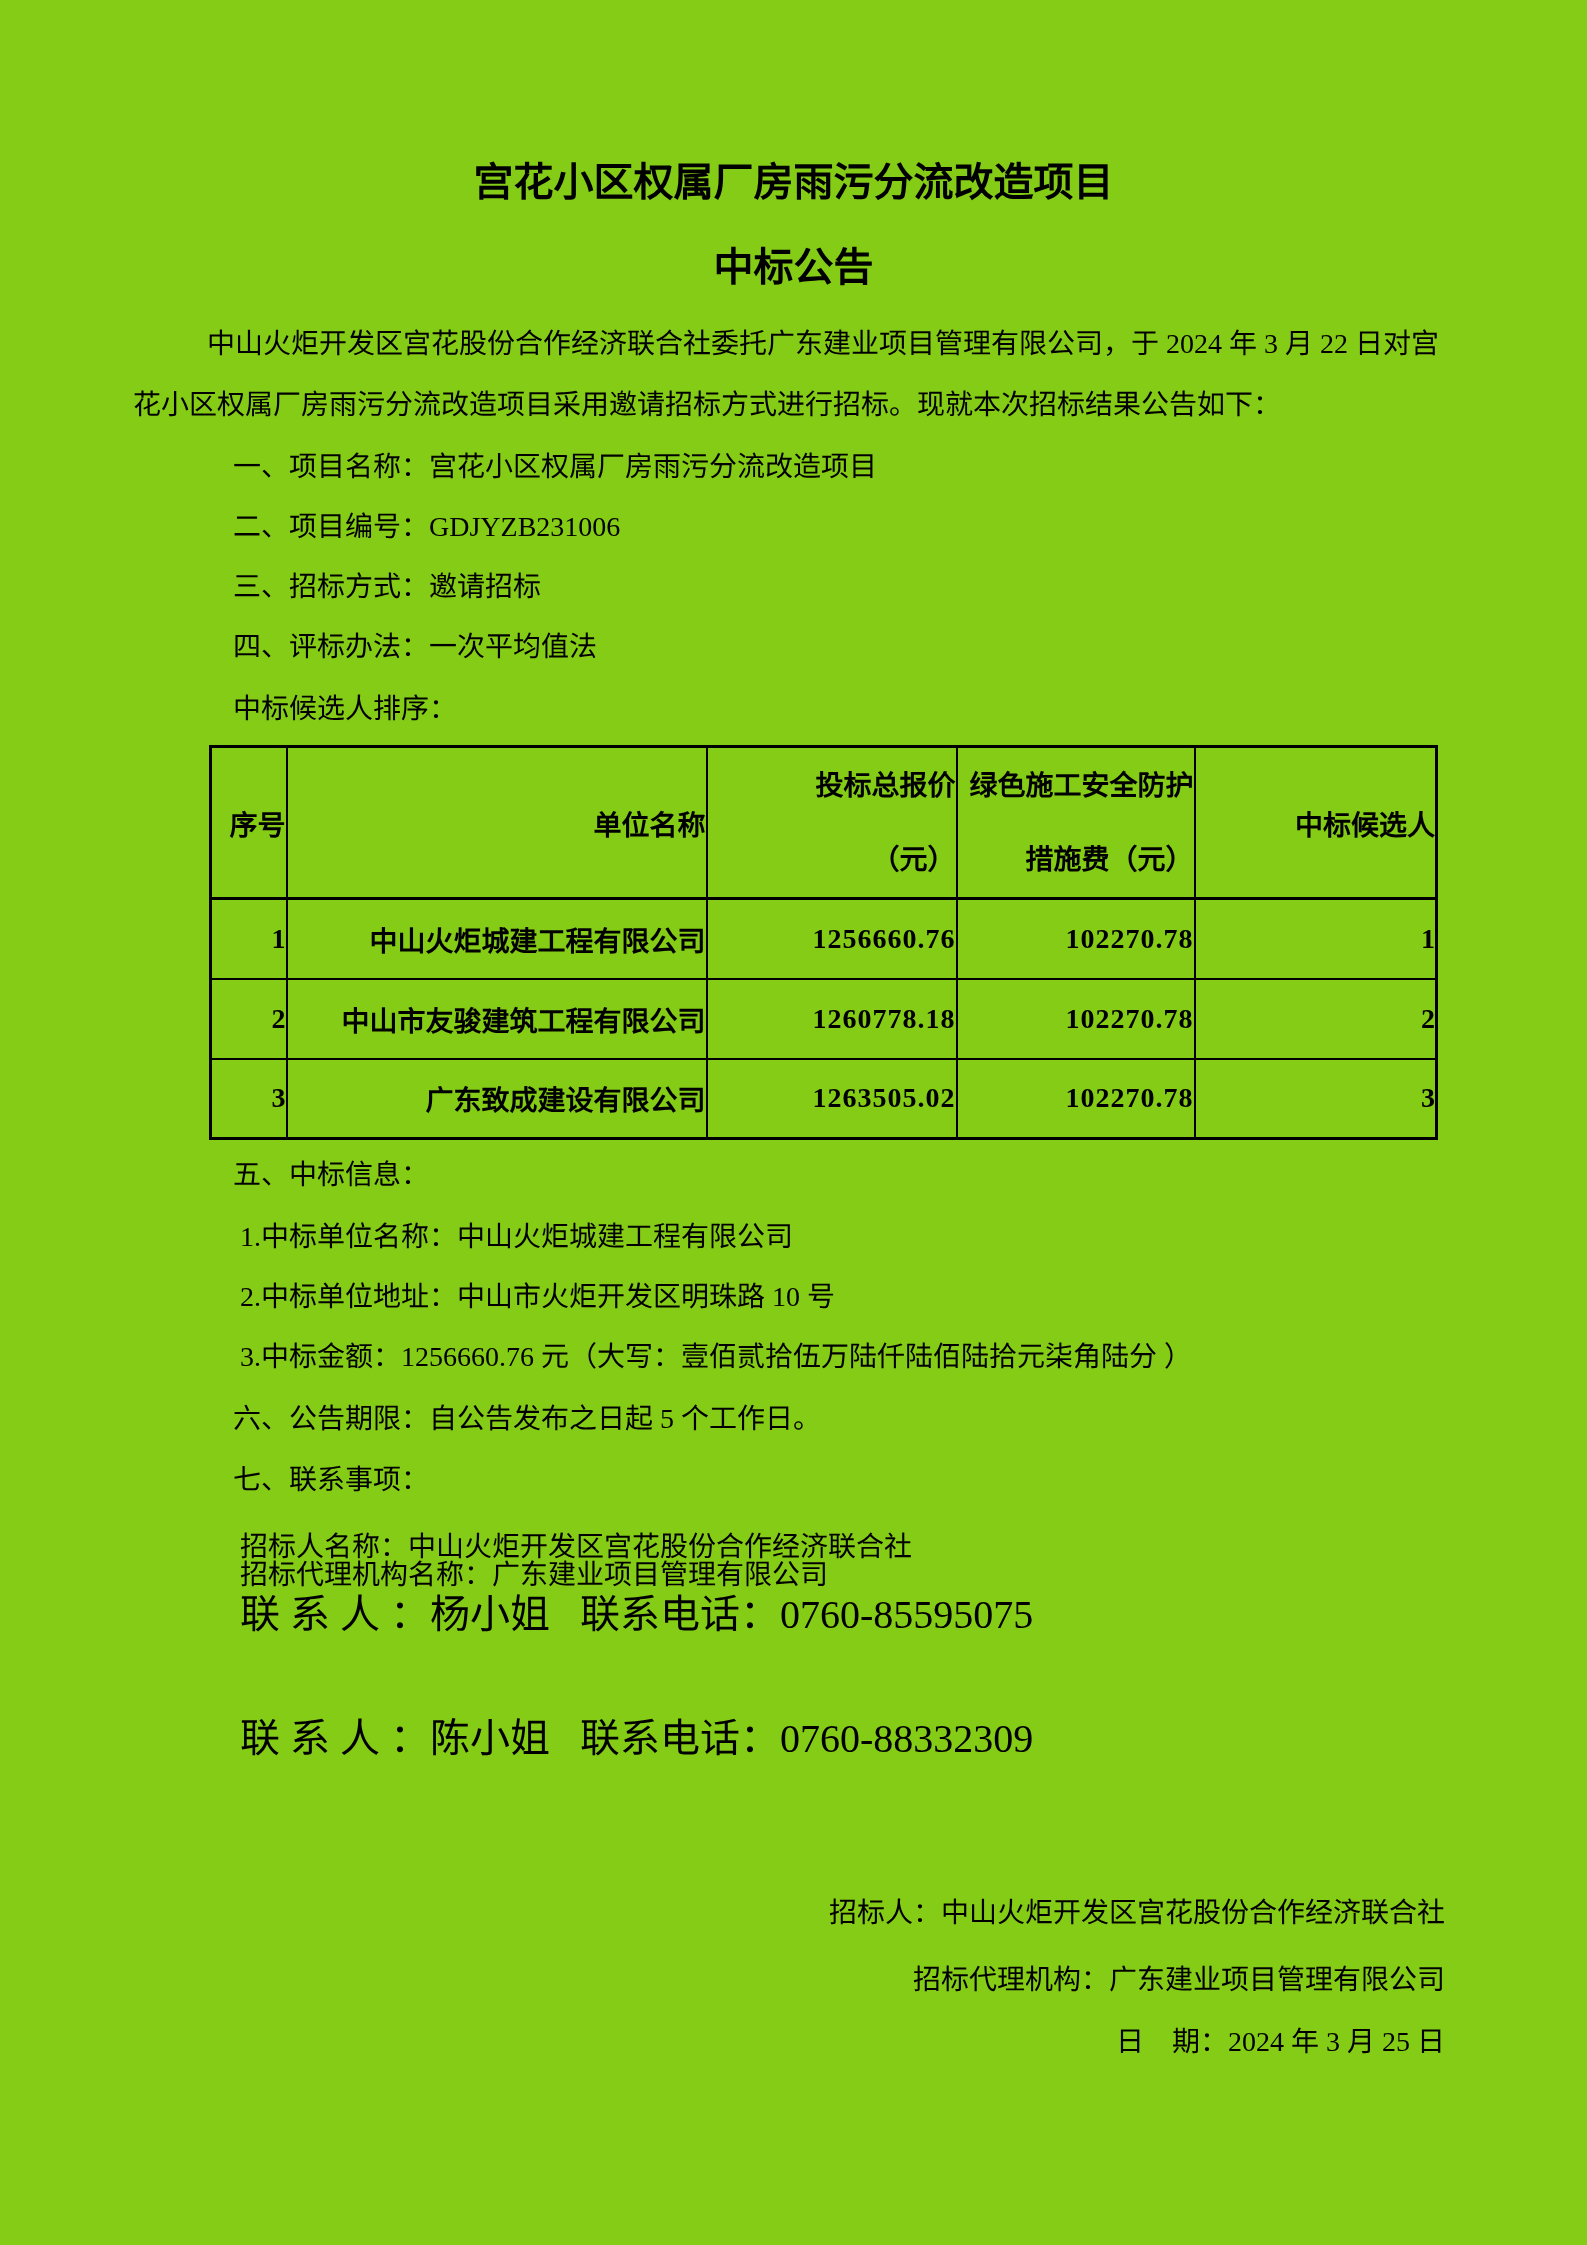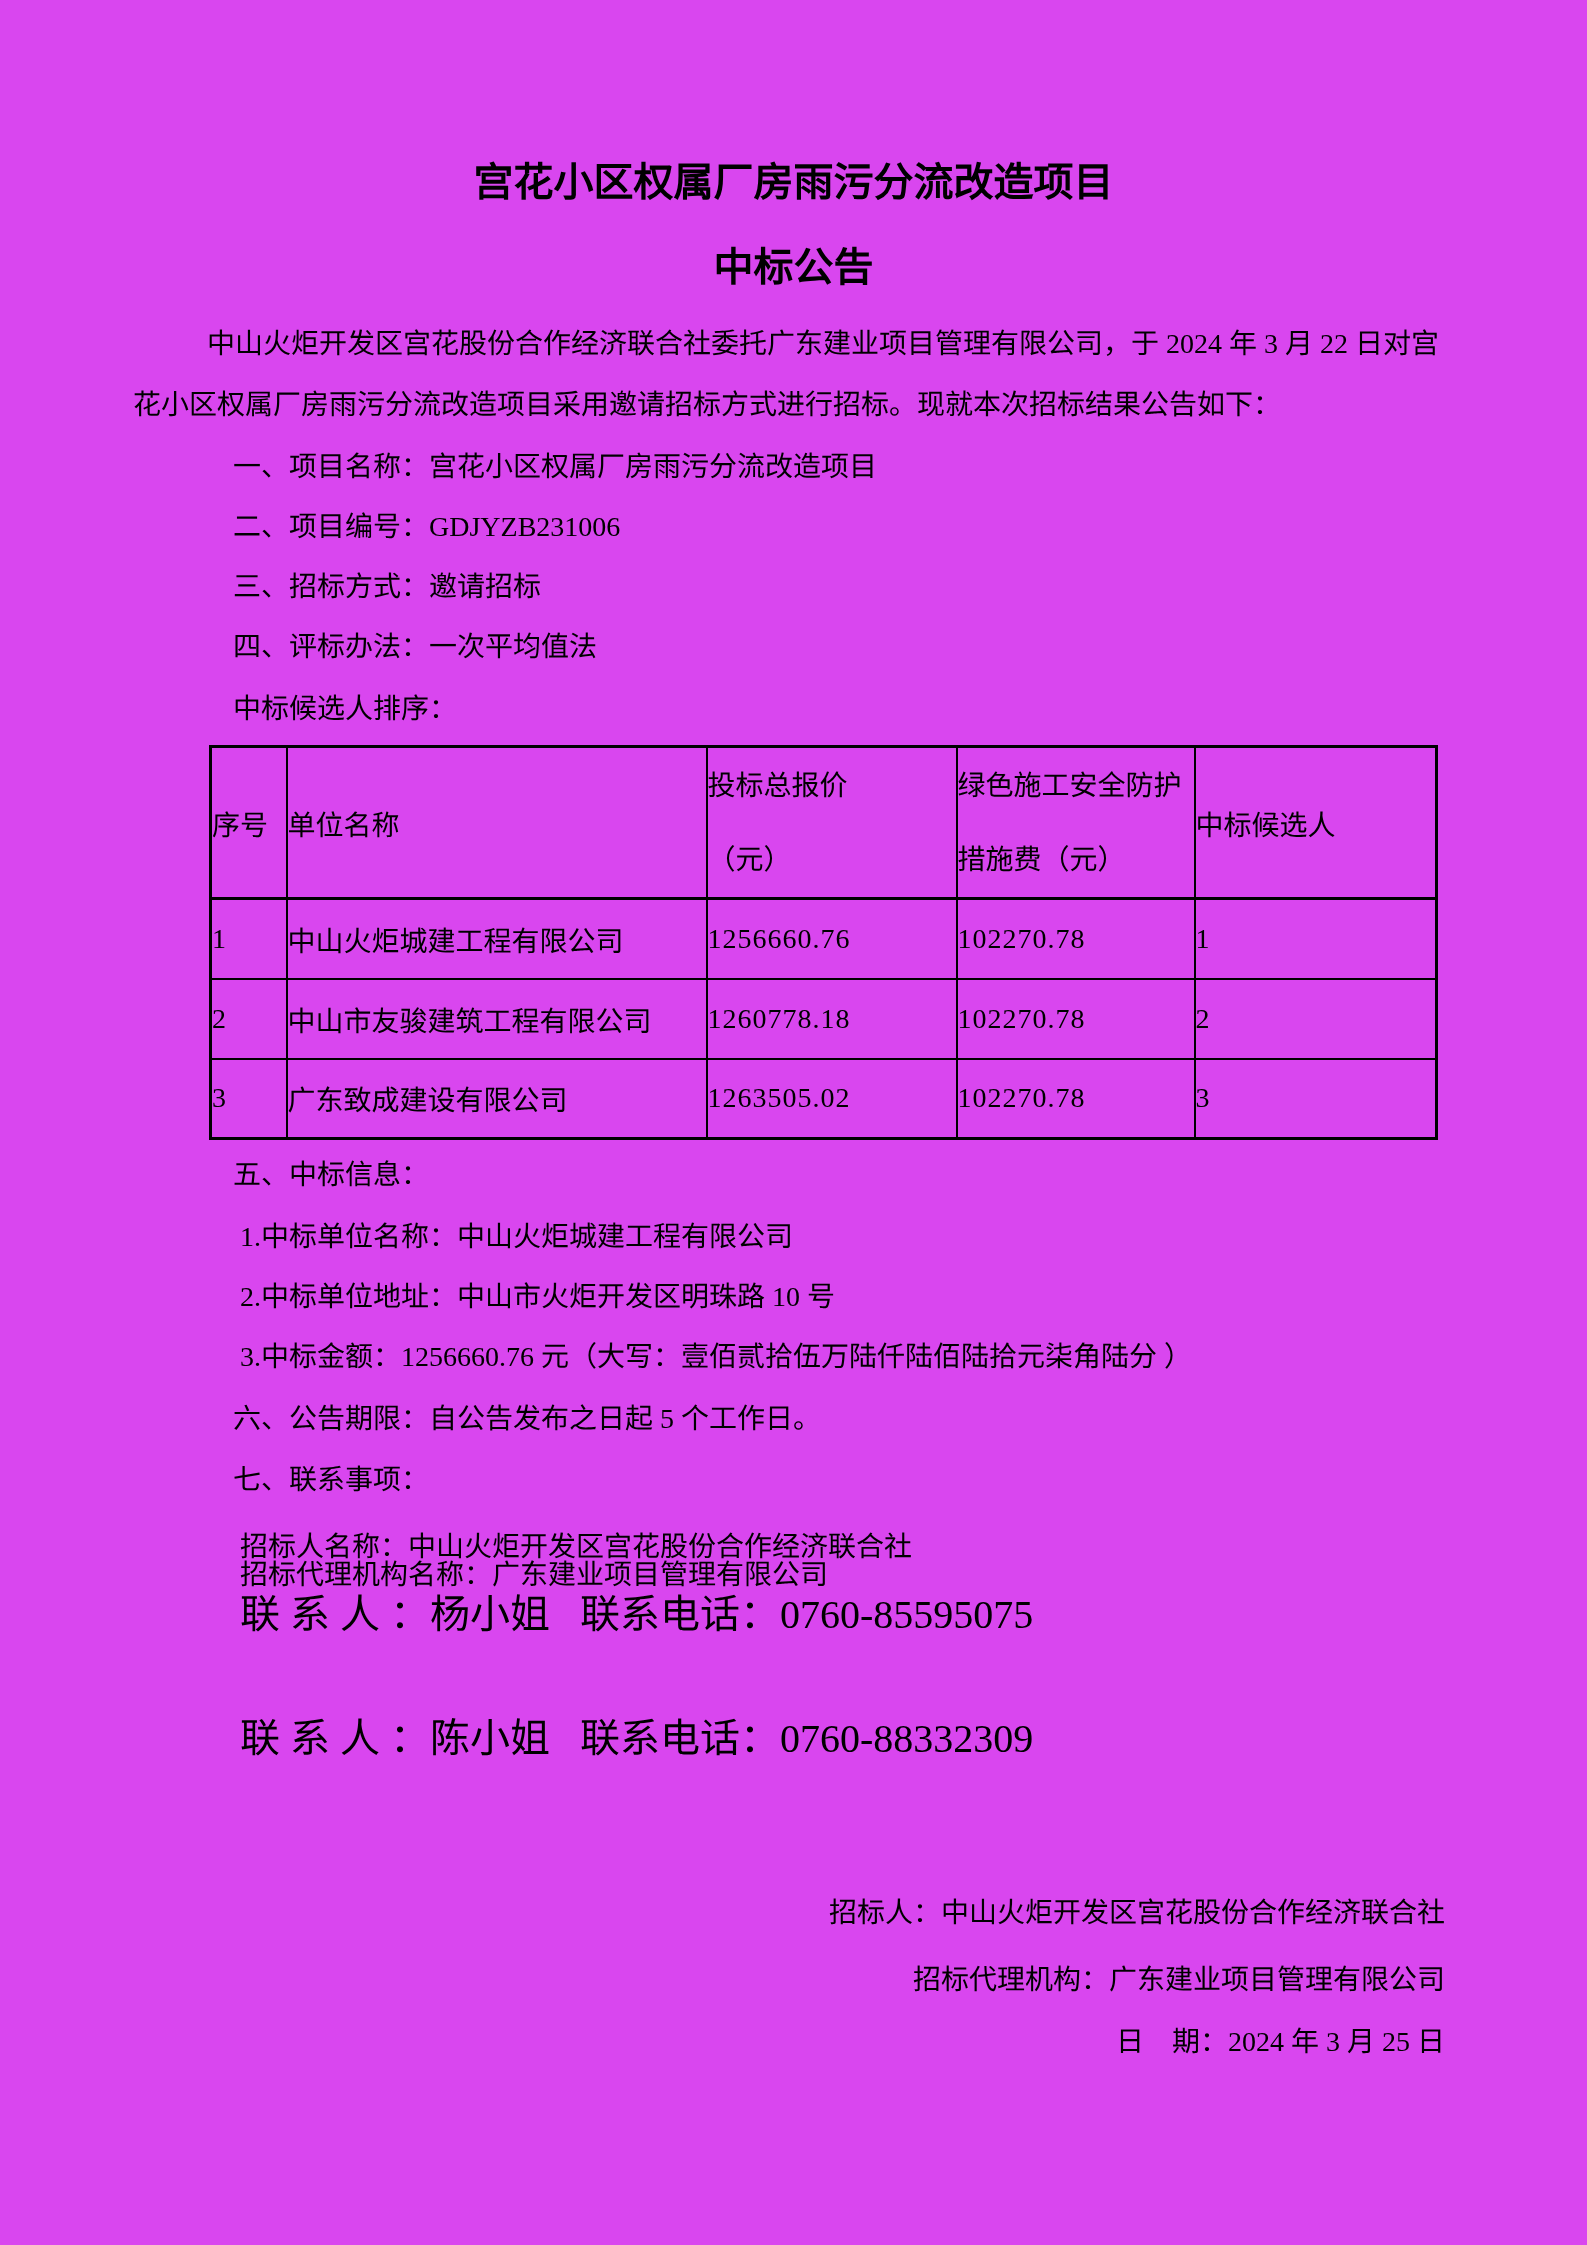--- a/index.html
+++ b/index.html
@@ -1,20 +1,20 @@
 <!DOCTYPE html>
 <html lang="zh-CN"><head>
 <meta charset="utf-8">
 <style>
   html, body { margin: 0; padding: 0; background: #ffffff; }
   .page {
     position: relative;
     width: 1587px;
     height: 2245px;
-    background: #d946ef;
+    background: #84cc16;
     font-family: "Liberation Serif", "DejaVu Serif", serif;
     color: #000000;
     overflow: hidden;
   }
   .abs { position: absolute; white-space: nowrap; }
   .doc-title {
     left: 0; width: 1587px; text-align: center;
     font-size: 40px; font-weight: bold; line-height: 1;
   }
   .body-line { font-size: 28px; line-height: 1.15; }
@@ -26,24 +26,24 @@
   table.bid-table {
     position: absolute;
     left: 209px; top: 745px;
     border-collapse: collapse;
     table-layout: fixed;
     width: 1226px;
     border: 3px solid #000;
   }
   table.bid-table th, table.bid-table td {
     border: 2px solid #000;
-    text-align: left;
+    text-align: right;
     vertical-align: middle;
     font-size: 28px;
-    font-weight: normal;
+    font-weight: bold;
     padding: 0;
     overflow: hidden;
   }
   table.bid-table thead tr { height: 152px; }
   table.bid-table thead th { border-bottom: 3px solid #000; }
   table.bid-table tbody tr { height: 80px; }
   .hdr-2line div { line-height: 74px; }
   .num { letter-spacing: 1px; }
   .sig-line {
     position: absolute;

